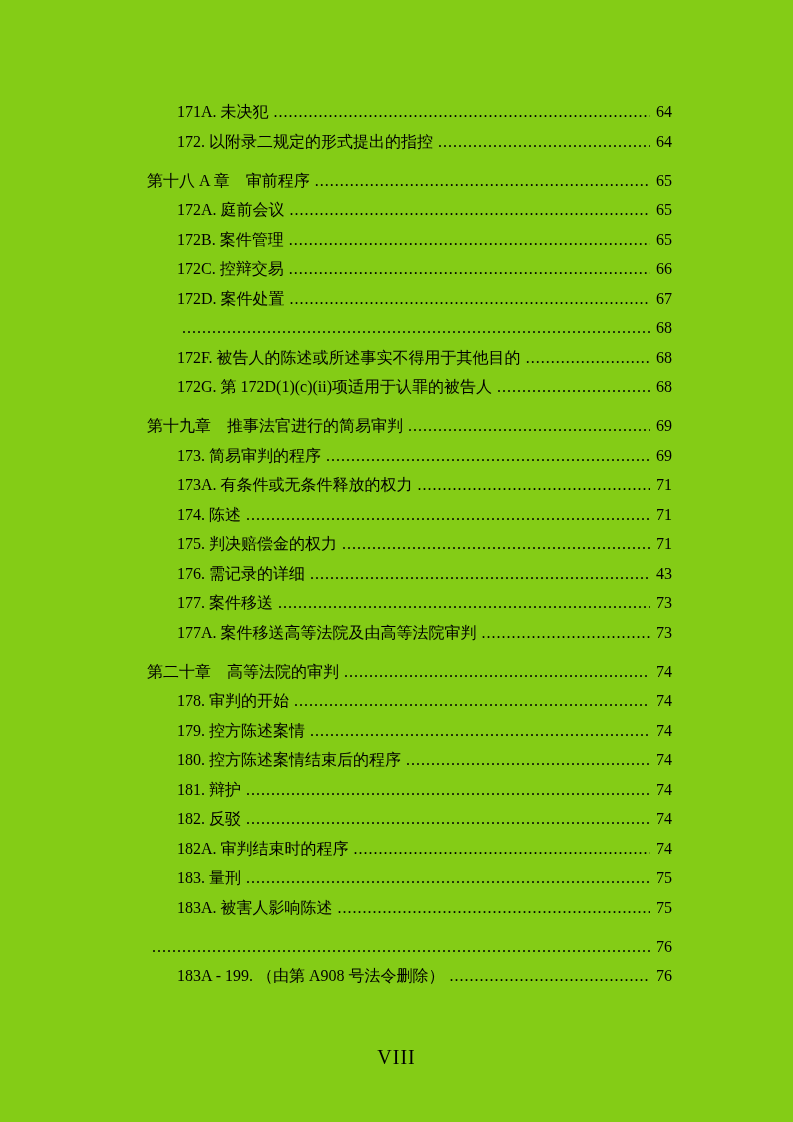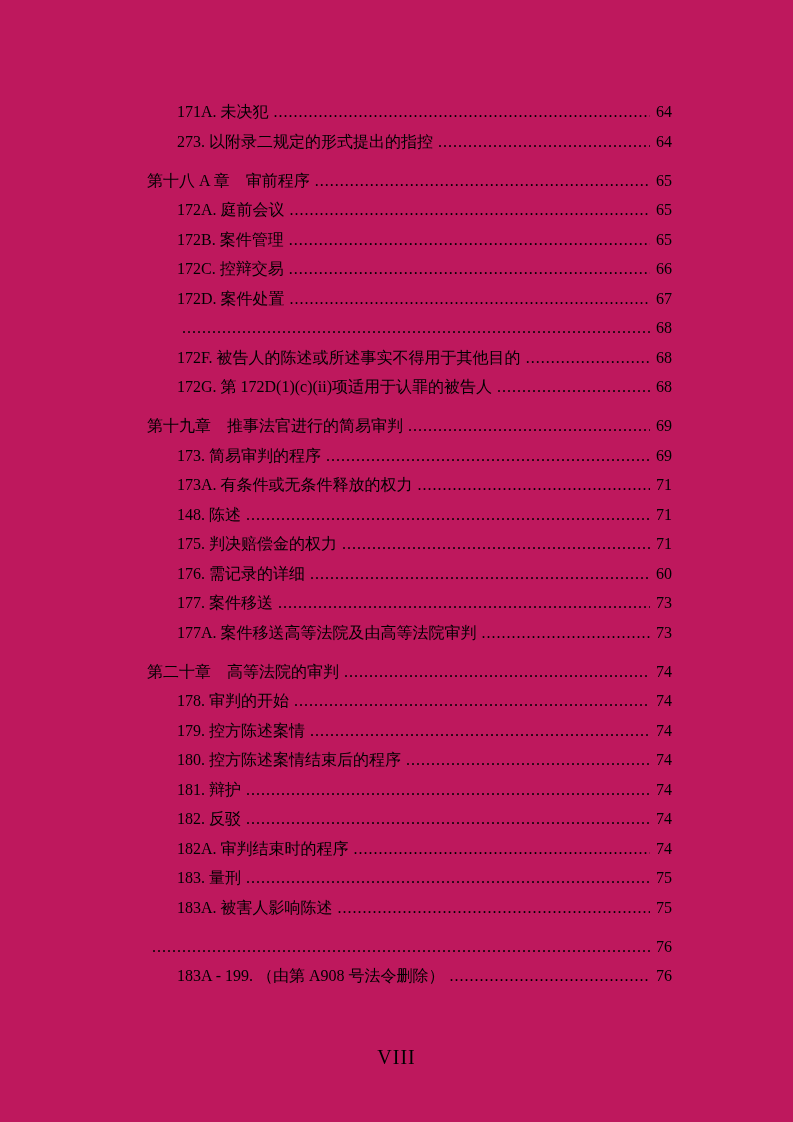--- a/index.html
+++ b/index.html
@@ -4,21 +4,21 @@
 <style>
   html, body {
     margin: 0;
     padding: 0;
     background: #ffffff;
   }
   .page {
     position: relative;
     width: 793px;
     height: 1122px;
-    background: #be185d;
+    background: #84cc16;
     color: #000000;
     font-family: "Liberation Serif", "DejaVu Serif", serif;
     overflow: hidden;
   }
   .toc {
     position: absolute;
     left: 147px;
     top: 97px;
     width: 525px;
   }
@@ -67,21 +67,21 @@
 <body>
 
 <div class="page">
   <main class="toc">
       <div class="toc-row item">
     <span class="toc-label">171A. 未决犯</span>
     <span class="toc-dots" aria-hidden="true">........................................................................................................................................................................................................</span>
     <span class="toc-page">64</span>
   </div>
       <div class="toc-row item">
-    <span class="toc-label">273. 以附录二规定的形式提出的指控</span>
+    <span class="toc-label">172. 以附录二规定的形式提出的指控</span>
     <span class="toc-dots" aria-hidden="true">........................................................................................................................................................................................................</span>
     <span class="toc-page">64</span>
   </div>
       <div class="toc-row chapter">
     <span class="toc-label">第十八 A 章　审前程序</span>
     <span class="toc-dots" aria-hidden="true">........................................................................................................................................................................................................</span>
     <span class="toc-page">65</span>
   </div>
       <div class="toc-row item">
     <span class="toc-label">172A. 庭前会议</span>
@@ -126,33 +126,33 @@
     <span class="toc-label">173. 简易审判的程序</span>
     <span class="toc-dots" aria-hidden="true">........................................................................................................................................................................................................</span>
     <span class="toc-page">69</span>
   </div>
       <div class="toc-row item">
     <span class="toc-label">173A. 有条件或无条件释放的权力</span>
     <span class="toc-dots" aria-hidden="true">........................................................................................................................................................................................................</span>
     <span class="toc-page">71</span>
   </div>
       <div class="toc-row item">
-    <span class="toc-label">148. 陈述</span>
+    <span class="toc-label">174. 陈述</span>
     <span class="toc-dots" aria-hidden="true">........................................................................................................................................................................................................</span>
     <span class="toc-page">71</span>
   </div>
       <div class="toc-row item">
     <span class="toc-label">175. 判决赔偿金的权力</span>
     <span class="toc-dots" aria-hidden="true">........................................................................................................................................................................................................</span>
     <span class="toc-page">71</span>
   </div>
       <div class="toc-row item">
     <span class="toc-label">176. 需记录的详细</span>
     <span class="toc-dots" aria-hidden="true">........................................................................................................................................................................................................</span>
-    <span class="toc-page">60</span>
+    <span class="toc-page">43</span>
   </div>
       <div class="toc-row item">
     <span class="toc-label">177. 案件移送</span>
     <span class="toc-dots" aria-hidden="true">........................................................................................................................................................................................................</span>
     <span class="toc-page">73</span>
   </div>
       <div class="toc-row item">
     <span class="toc-label">177A. 案件移送高等法院及由高等法院审判</span>
     <span class="toc-dots" aria-hidden="true">........................................................................................................................................................................................................</span>
     <span class="toc-page">73</span>

